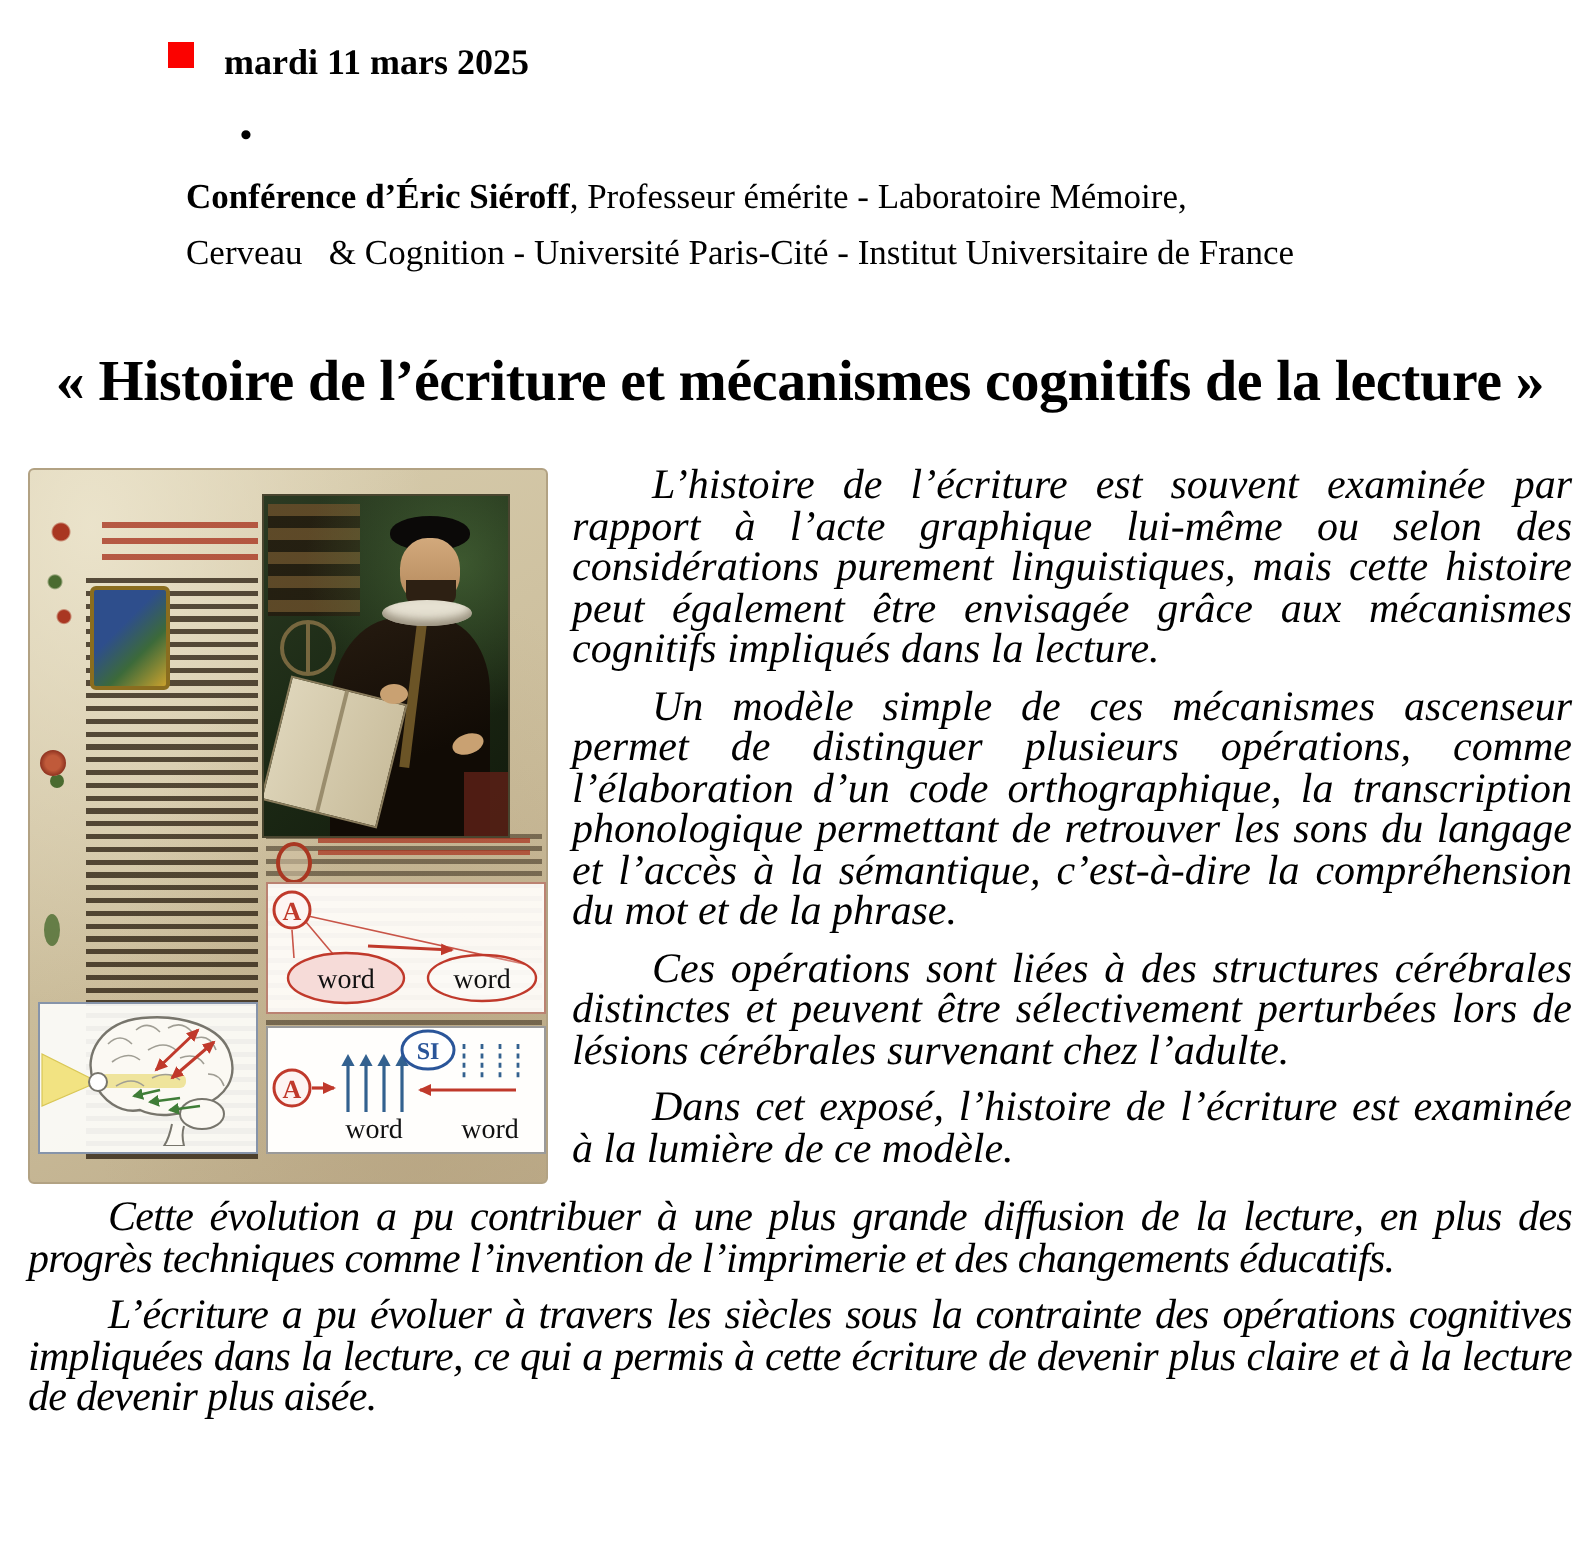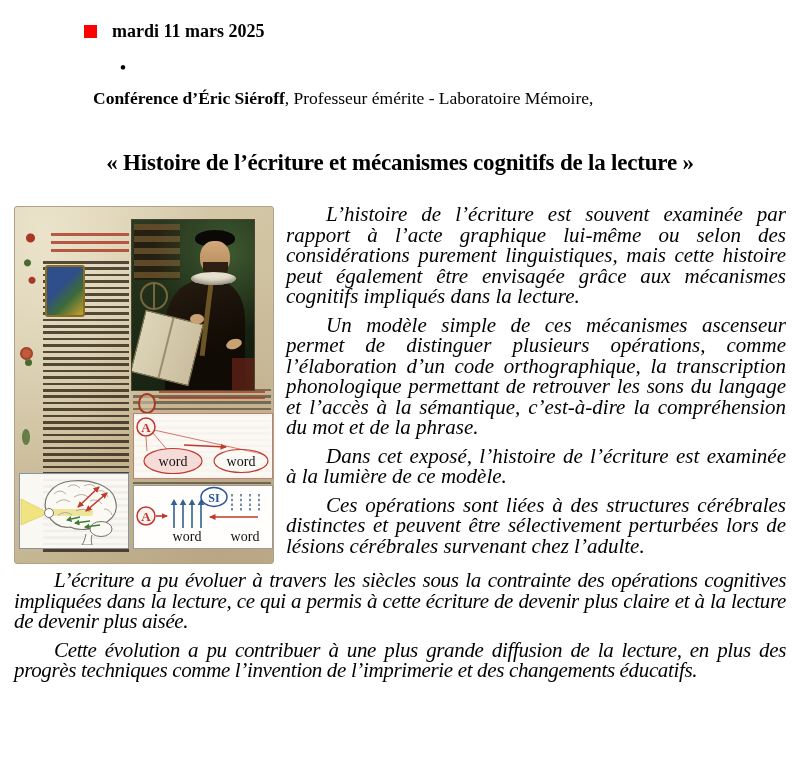--- a/index.html
+++ b/index.html
@@ -4,38 +4,38 @@
 <style>
   html,body{margin:0;padding:0;}
   body{
     width:794px;height:779px;background:#ffffff;color:#000;
     font-family:"Liberation Serif", serif;
     overflow:hidden;position:relative;
   }
   .page{padding:0 8px 0 14px;}
 
   
-  .date-row{display:flex;align-items:center;gap:15px;margin:21px 0 0 70px;}
+  .date-row{display:flex;gap:15px;margin:21px 0 0 70px;}
   .red-square{width:13px;height:13px;background:#fb0200;flex:0 0 auto;}
   .date-text{font-weight:bold;font-size:18px;}
 
   .venue-row{display:flex;margin:13px 0 0 106px;}
   .venue-bullet{width:31px;font-size:17px;font-weight:bold;line-height:25px;flex:0 0 auto;}
   .venue-text{font-weight:bold;font-size:17.5px;line-height:25px;}
   .venue-underline{text-decoration:underline;}
   .pre{white-space:pre-wrap;}
   sup{font-size:11px;}
 
   .speaker{margin:4px 0 0 79px;font-size:17.5px;line-height:28px;}
   .speaker .bold{font-weight:bold;}
 
   
   .title{
     margin:36px 6px 26px 6px;text-align:center;
-    font-weight:bold;font-size:23px;line-height:30px;letter-spacing:-0.2px;
+    font-weight:bold;font-size:29px;line-height:30px;letter-spacing:-0.2px;
   }
 
   
   .main{overflow:visible;}
   .body-p{
     font-style:italic;font-size:21px;line-height:20.5px;
     text-align:justify;margin:0 0 8px 0;text-indent:40px;
   }
   .body-p.tight{letter-spacing:-0.35px;margin-top:4px;}
 
@@ -133,20 +133,21 @@
   </div>
 
   <div class="venue-row">
     <span class="venue-bullet">•</span>
     <div class="venue-text">
     </div>
   </div>
 
   <div class="speaker">
     <div><span class="bold">Conférence d’Éric Siéroff</span><span>, Professeur émérite - Laboratoire Mémoire,</span></div>
+    <div class="pre">Cerveau   &amp; Cognition - Université Paris-Cité - Institut Universitaire de France</div>
   </div>
 
   <div class="title">« Histoire de l’écriture et mécanismes cognitifs de la lecture »</div>
 
   <div class="main">
 
     <div class="figure">
 
       <div class="ms-rubric"></div>
       <div class="ms-text-left"></div>
@@ -248,19 +249,19 @@
           <ellipse cx="80" cy="11" rx="13" ry="9.5" fill="#ffffff" stroke="#2a5599" stroke-width="1.5"></ellipse>
           <text class="svgtext" x="80" y="15.5" text-anchor="middle" font-size="12" font-weight="bold" fill="#2a5599">SI</text>
           <text class="svgtext" x="53" y="55" text-anchor="middle" font-size="14" fill="#111">word</text>
           <text class="svgtext" x="111" y="55" text-anchor="middle" font-size="14" fill="#111">word</text>
         </svg>
       </div>
     </div>
 
     <p class="body-p">L’histoire de l’écriture est souvent examinée par rapport à l’acte graphique lui-même ou selon des considérations purement linguistiques, mais cette histoire peut également être envisagée grâce aux mécanismes cognitifs impliqués dans la lecture.</p>
     <p class="body-p">Un modèle simple de ces mécanismes ascenseur permet de distinguer plusieurs opérations, comme l’élaboration d’un code orthographique, la transcription phonologique permettant de retrouver les sons du langage et l’accès à la sémantique, c’est-à-dire la compréhension du mot et de la phrase.</p>
+    <p class="body-p">Ces opérations sont liées à des structures cérébrales distinctes et peuvent être sélectivement perturbées lors de lésions cérébrales survenant chez l’adulte.</p>
     <p class="body-p">Dans cet exposé, l’histoire de l’écriture est examinée à la lumière de ce modèle.</p>
-    <p class="body-p">Ces opérations sont liées à des structures cérébrales distinctes et peuvent être sélectivement perturbées lors de lésions cérébrales survenant chez l’adulte.</p>
     <div class="clear"></div>
+    <p class="body-p tight">Cette évolution a pu contribuer à une plus grande diffusion de la lecture, en plus des progrès techniques comme l’invention de l’imprimerie et des changements éducatifs.</p>
     <p class="body-p tight">L’écriture a pu évoluer à travers les siècles sous la contrainte des opérations cognitives impliquées dans la lecture, ce qui a permis à cette écriture de devenir plus claire et à la lecture de devenir plus aisée.</p>
-    <p class="body-p tight">Cette évolution a pu contribuer à une plus grande diffusion de la lecture, en plus des progrès techniques comme l’invention de l’imprimerie et des changements éducatifs.</p>
   </div>
 </div>
 
 </body></html>

